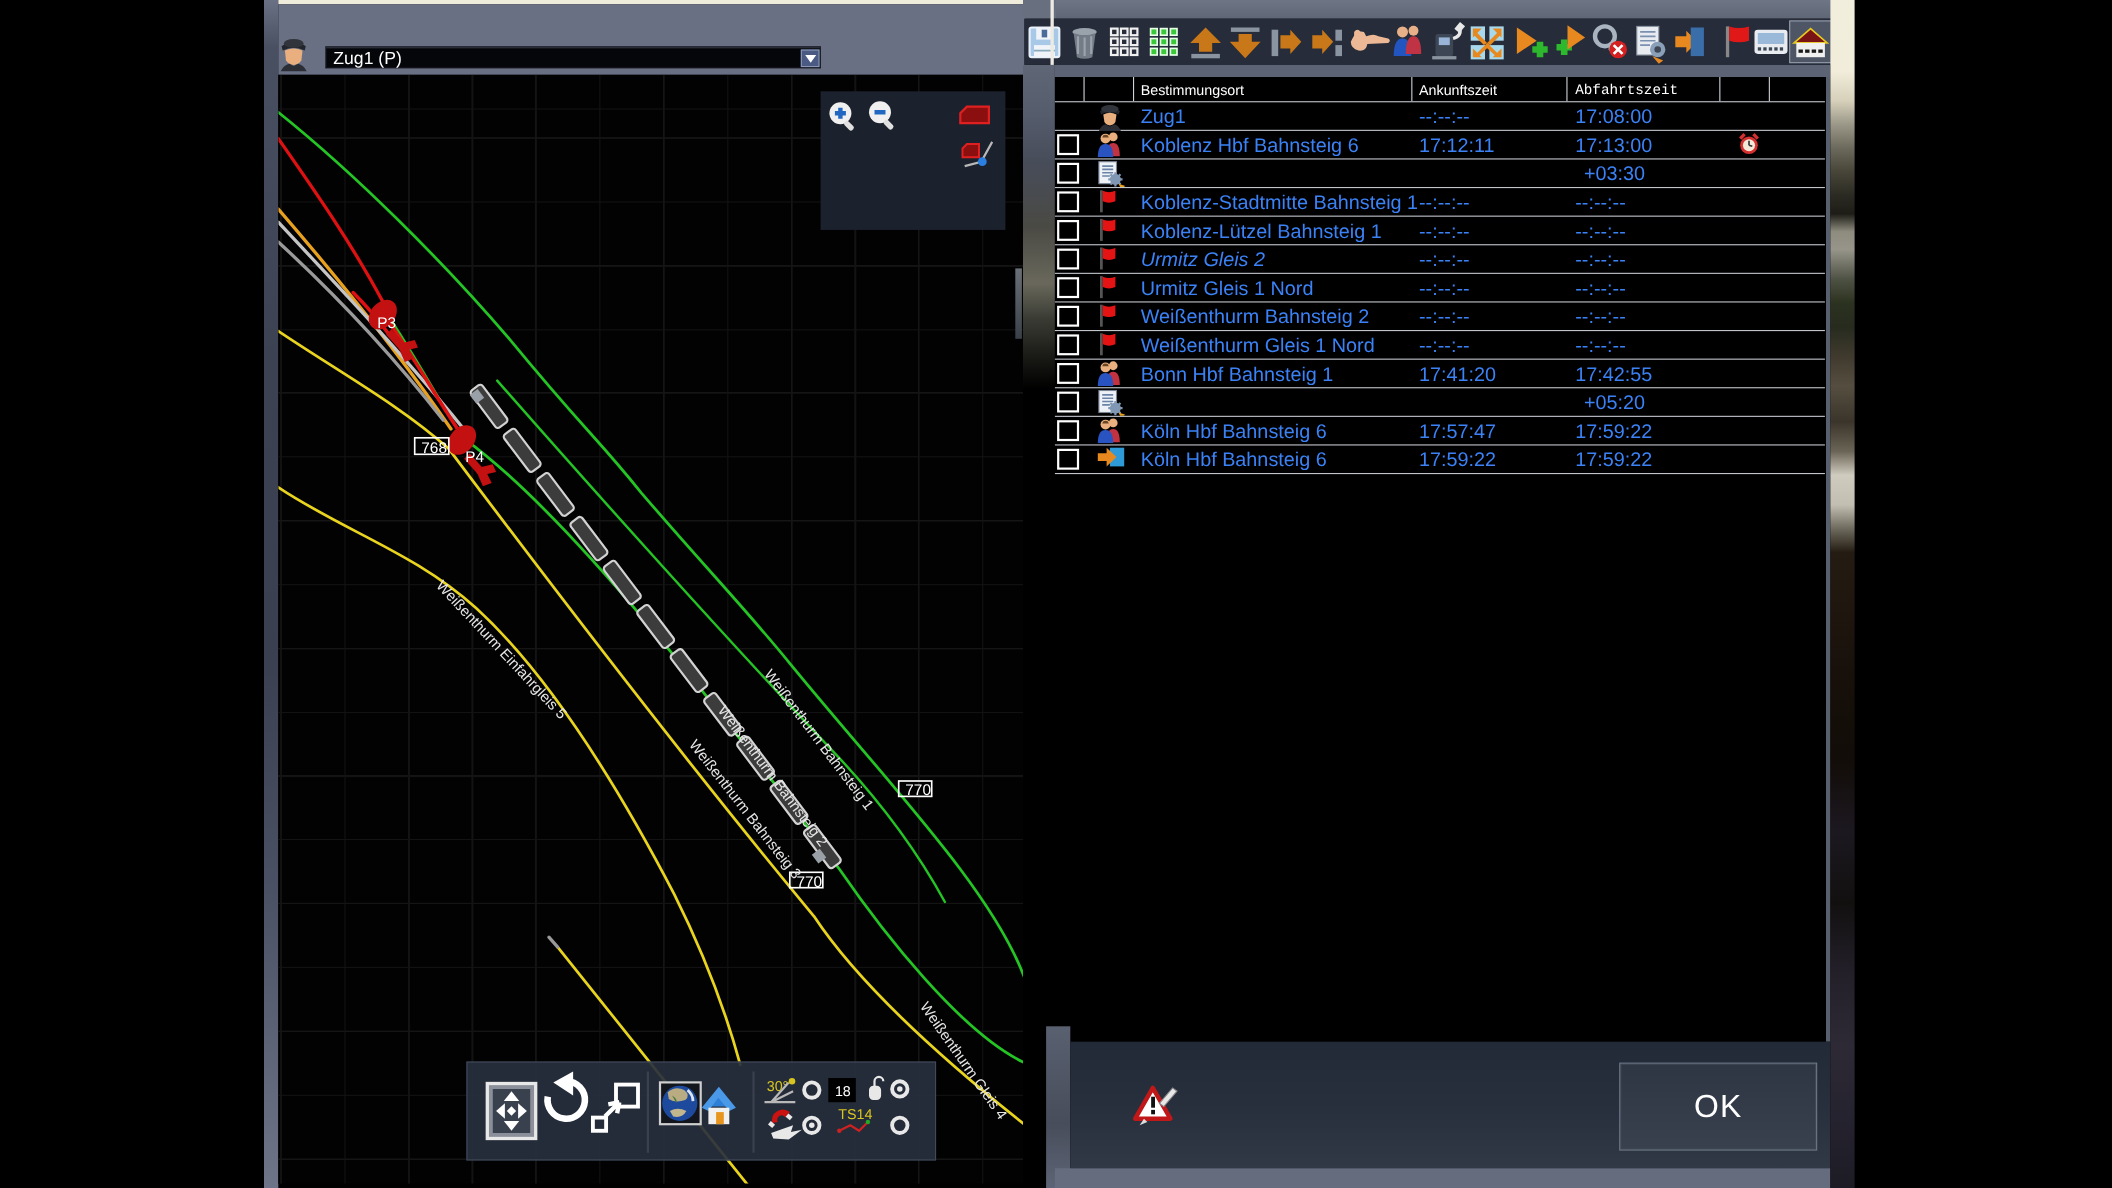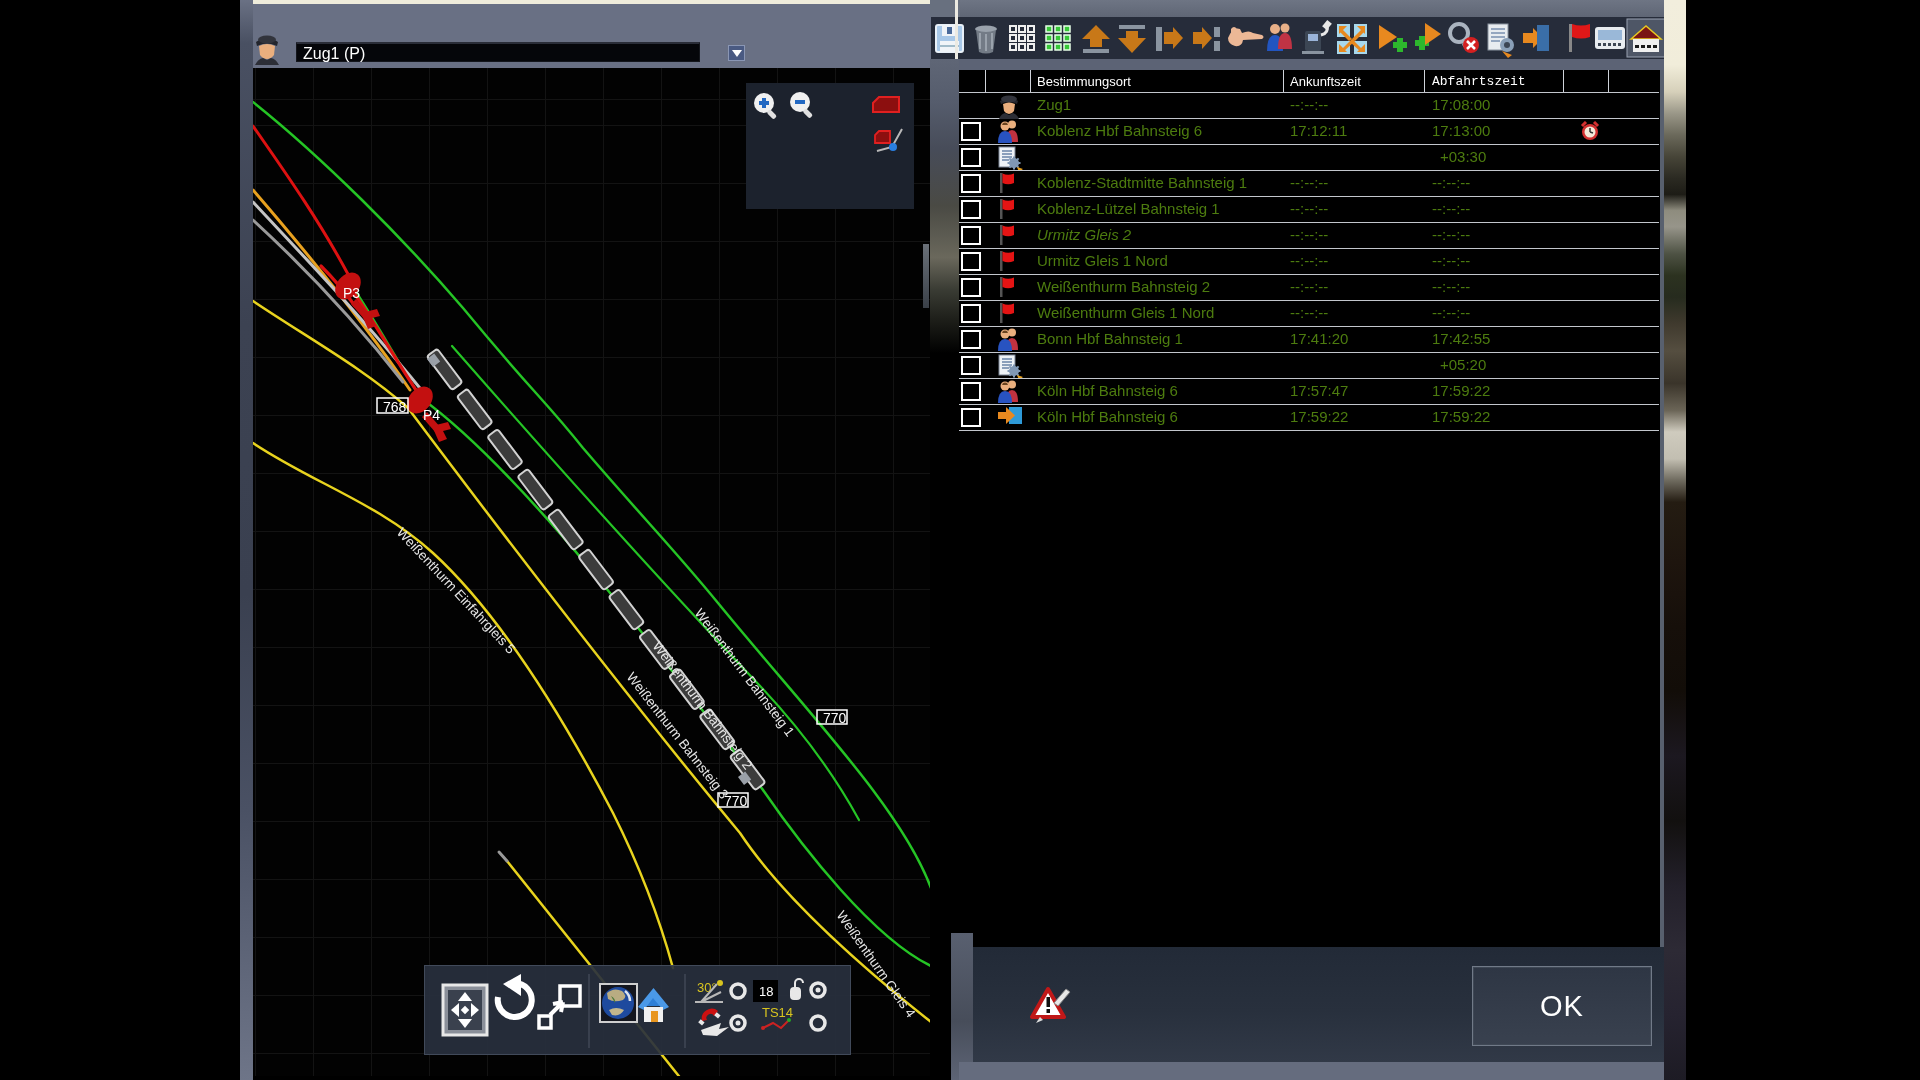--- a/index.html
+++ b/index.html
@@ -32,21 +32,21 @@
 #rbaredge{left:951px;top:933px;width:22px;height:147px;background:linear-gradient(#596070,#474d5a 60%,#5d6475);}
 #rbelow{left:959px;top:1062px;width:705px;height:18px;background:#656c7e;}
 #okbtn{left:1472px;top:966px;width:180px;height:80px;background:linear-gradient(#2e3644,#39414f);border:1px solid #717a88;box-shadow:inset 0 0 0 1px #3f4855;color:#fff;font-size:29px;display:flex;align-items:center;justify-content:center;letter-spacing:1px;}
 
 #sliver{left:1664px;top:0;width:22px;height:1080px;background:linear-gradient(to bottom,
  #f2eedd 0%,#f1edda 6%,#d6d0ba 8.5%,#9a9788 10.5%,#6b695b 12.5%,#474538 14.5%,#2b2a22 16.5%,#1d1c16 18%,
  #8e8c7e 19.5%,#97958a 21%,#4e5244 23.5%,#2c3220 25.5%,#262b1e 27.5%,
  #403a2e 30%,#554e40 32.5%,#3a342a 35.5%,#6b6557 38%,#cfcbbe 40%,#c2beb1 42.5%,#6e6a5e 44.5%,
  #241c12 46.5%,#1e150e 52%,#160f0a 58%,#120d08 64%,#1c1820 70%,#12100f 76%,#23202a 82%,#2d2a35 88%,#262330 94%,#1d1b24 100%);}
 
-.rowtxt{position:absolute;color:#4d7c0f;font-size:15px;white-space:nowrap;}
+.rowtxt{position:absolute;color:#3b82f6;font-size:18px;white-space:nowrap;}
 .hdrtxt{position:absolute;color:#fff;font-size:13px;white-space:nowrap;}
 .sep{position:absolute;left:0;width:700px;height:1px;background:#c2c6cc;}
 .cb{position:absolute;left:2px;width:20px;height:19px;border:2px solid #fff;background:#000;}
 .htick{position:absolute;top:0;width:1px;height:22px;background:#cfd3da;}
 </style>
 </head>
 <body>
 <div class="abs" id="leftstrip"></div>
 <div class="abs" id="maptopwhite"></div>
 <div class="abs" id="maphdr"></div>
@@ -537,18 +537,18 @@
   </div>
 <div class="abs" id="rbelow"></div>
 <div class="abs" id="okbtn">OK</div>
 <div class="abs" id="sliver"></div>
 <svg class="abs" style="left:254px;top:33px;z-index:5" width="26" height="32" viewBox="0 0 26 32">
 <path d="M2,9 Q13,1 24,9 L23,13 Q13,8 3,13 Z" fill="#23252c"></path>
 <ellipse cx="13" cy="6.5" rx="9" ry="4" fill="#32343c"></ellipse>
 <path d="M5,13 Q13,9 21,13 L20,22 Q17,26 13,26 Q9,26 6,22 Z" fill="#eaaf7e"></path>
 <path d="M1,32 Q4,26 9,25 L13,27 L17,25 Q22,26 25,32 Z" fill="#2c2e36"></path>
 </svg>
-<div class="abs" style="left:296px;top:42px;width:404px;height:20px;background:#05060a;border:1px solid #14161c;border-top:2px solid #2a2d38;z-index:5;">
+<div class="abs" style="left:296px;top:42px;width:450px;height:20px;background:#05060a;border:1px solid #14161c;border-top:2px solid #2a2d38;z-index:5;">
 <div class="abs" style="left:6px;top:1px;color:#fff;font-size:16px;">Zug1 (P)</div>
 <div class="abs" style="left:431px;top:1px;width:17px;height:16px;background:#4a5a82;border:1px solid #8a96b4;">
 <div style="width:0;height:0;margin:4px auto 0;border-left:5px solid transparent;border-right:5px solid transparent;border-top:7px solid #fff;"></div>
 </div>
 </div>
 
 </body></html>

